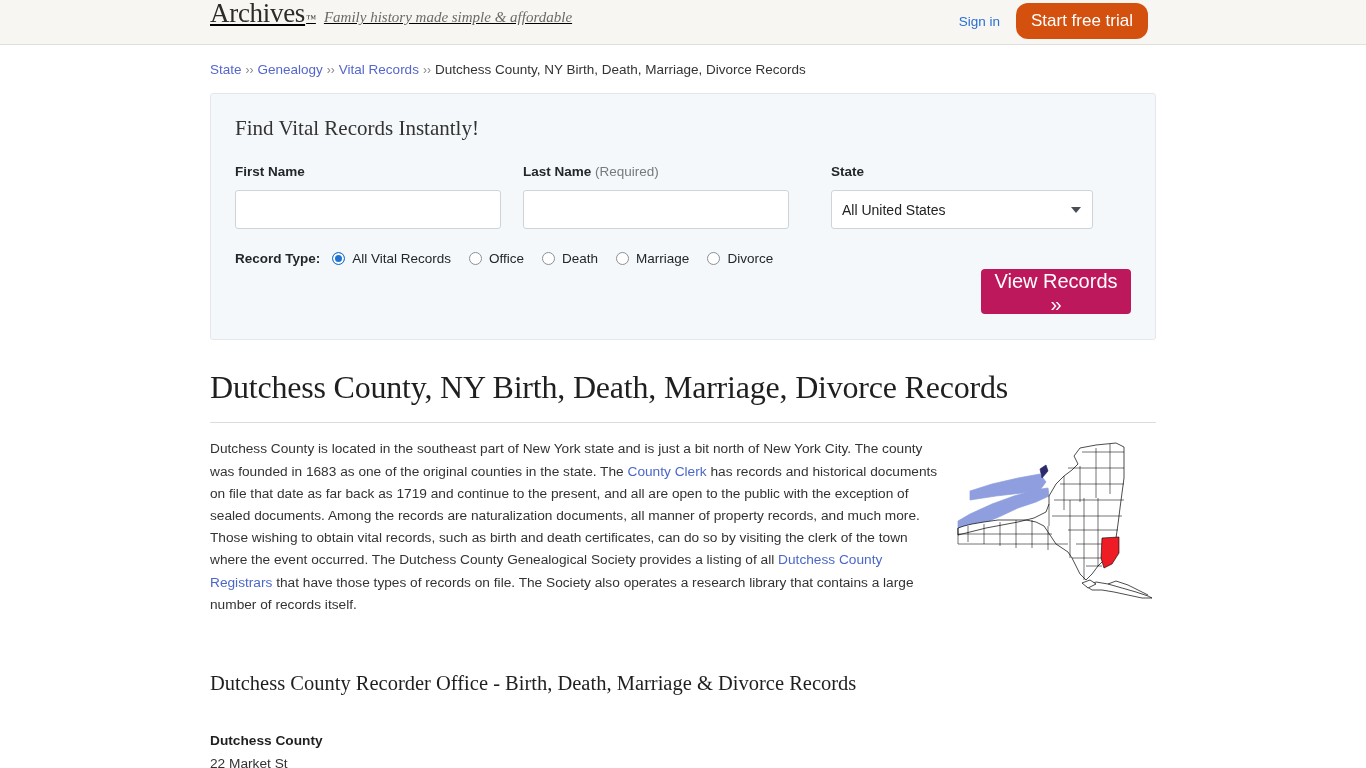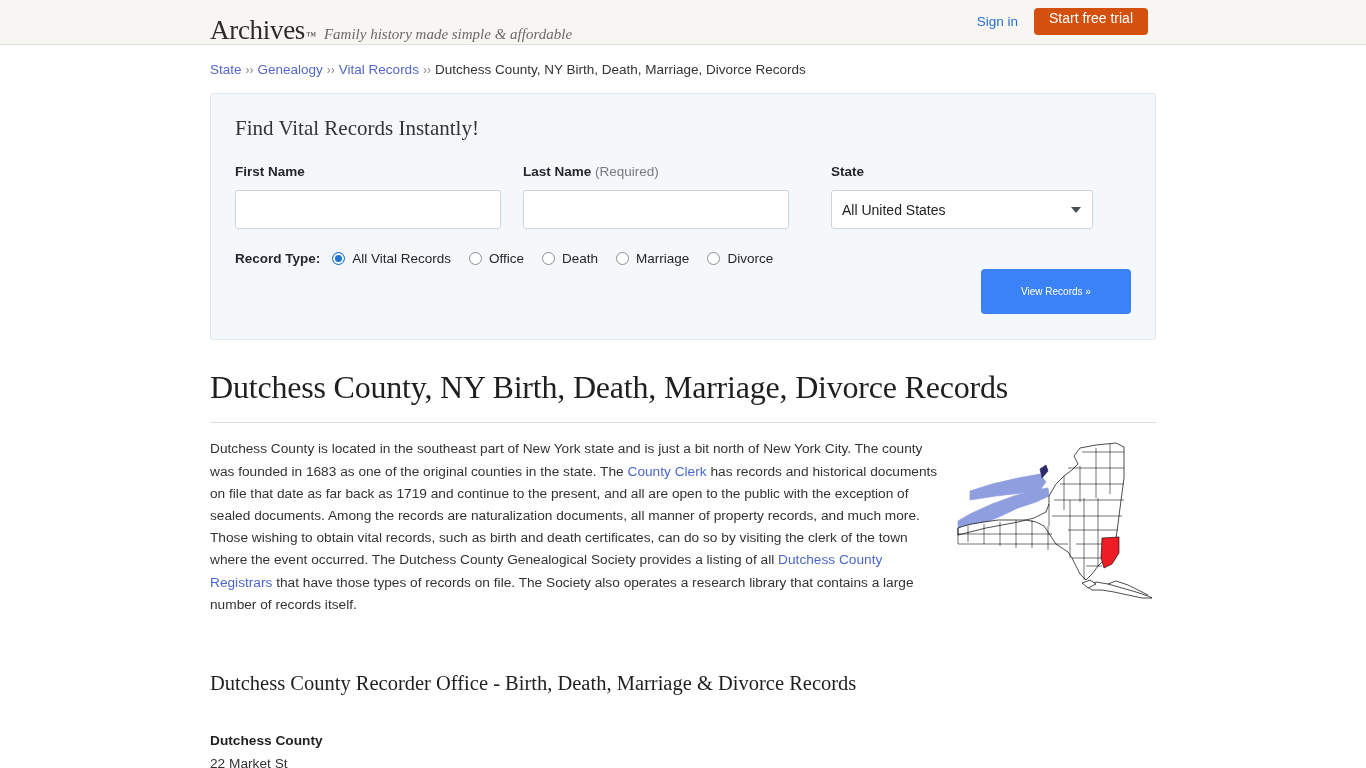--- a/index.html
+++ b/index.html
@@ -11,21 +11,22 @@
     font-family: "Liberation Sans", sans-serif;
   }
 
   
   .site-header {
     position: relative;
     height: 45px;
     background: #f7f6f2;
     border-bottom: 1px solid #e2e0da;
     display: flex;
-    align-items: flex-end;
+    align-items: flex-start;
+    text-decoration: underline;
   }
   .brand-wrap {
     display: flex;
     align-items: baseline;
     margin-left: 210px;
   }
   .brand-logo {
     font-family: "Liberation Serif", serif;
     font-size: 27px;
     color: #2e2c28;
@@ -58,23 +59,23 @@
   }
   .signin-link {
     color: #2a6fd4;
     font-size: 13.5px;
     text-decoration: none;
     cursor: pointer;
   }
   .trial-btn {
     background: #d4500f;
     color: #ffffff;
-    font-size: 14px;
-    padding: 3px 15px 10px;
-    border-radius: 4px;
+    font-size: 17px;
+    padding: 9px 15px 10px;
+    border-radius: 12px;
     border: none;
     cursor: pointer;
     font-family: "Liberation Sans", sans-serif;
     line-height: 1;
   }
 
   
   .page {
     padding-left: 210px;
     padding-right: 210px;
@@ -205,23 +206,23 @@
     box-shadow: inset 0 0 0 2px #ffffff;
   }
   .radio-text { color: #23272b; text-align: right; }
 
   .view-btn {
     position: absolute;
     right: 24px;
     bottom: 25px;
     width: 150px;
     height: 45px;
-    background: #3b82f6;
+    background: #be185d;
     color: #ffffff;
-    font-size: 10px;
+    font-size: 20px;
     border: none;
     border-radius: 4px;
     cursor: pointer;
     font-family: "Liberation Sans", sans-serif;
   }
 
   
   .main-title {
     font-family: "Liberation Serif", serif;
     font-size: 32px;

